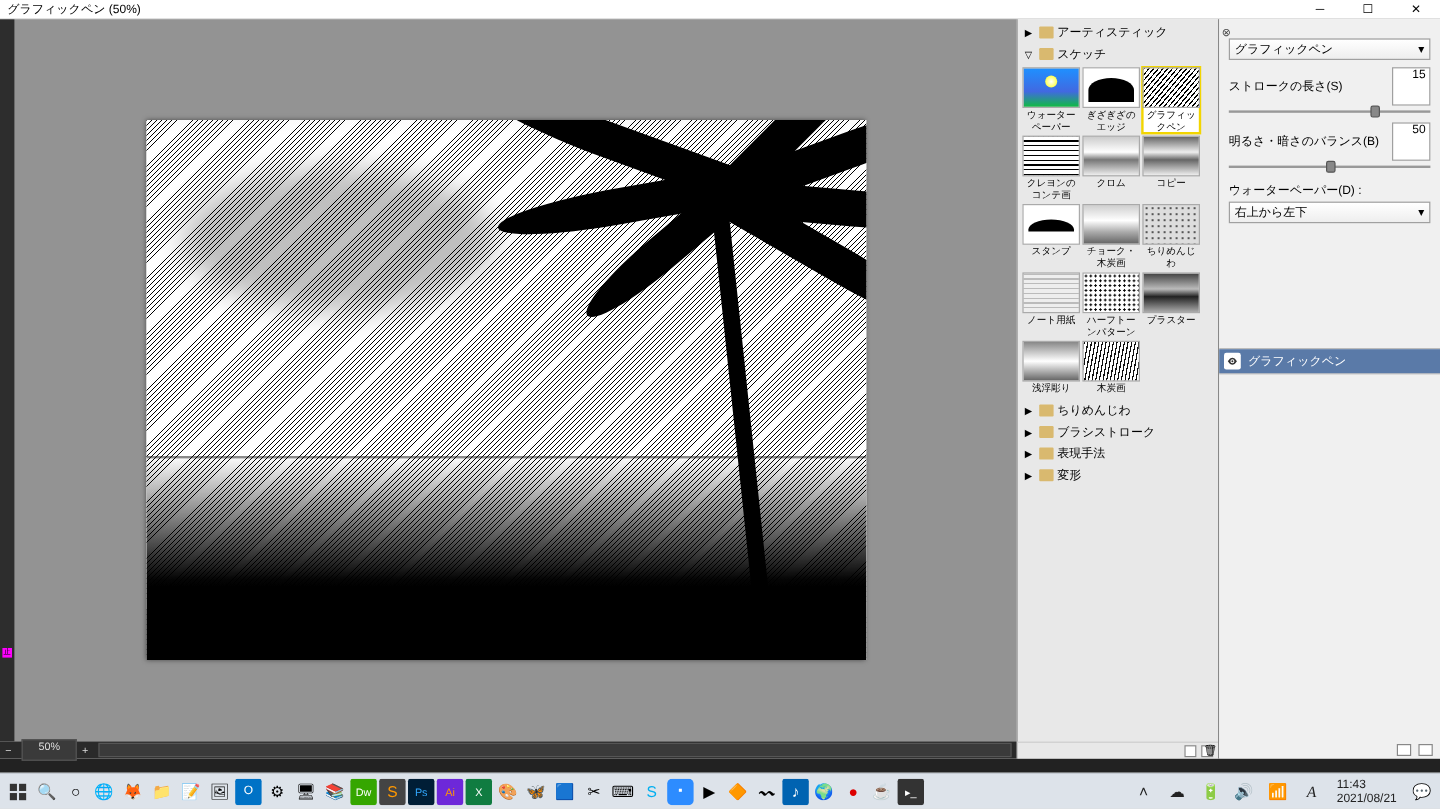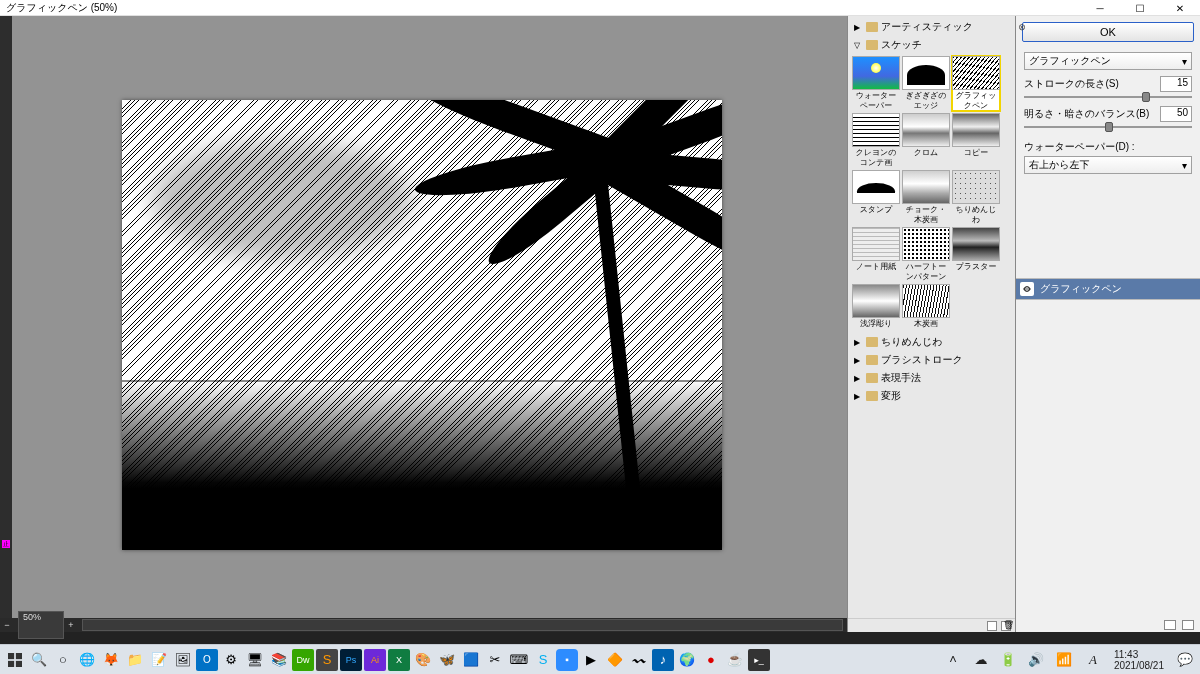--- a/index.html
+++ b/index.html
@@ -28,21 +28,21 @@
 .f3{ left: 70px; top: 70px; transform: rotate(5deg);}
 .f4{ left: 70px; top: 75px; transform: rotate(30deg);}
 .f5{ left: 70px; top: 60px; transform: rotate(-160deg) scaleX(1.1);}
 .f6{ left: 70px; top: 60px; transform: rotate(-190deg);}
 .f7{ left: 70px; top: 65px; transform: rotate(-220deg) scaleX(0.8);}
 .ground { position: absolute; left: 0; bottom: 0; width: 100%; height: 70px; background: #000; clip-path: polygon(0 40%, 15% 20%, 30% 35%, 45% 15%, 60% 40%, 78% 25%, 100% 35%, 100% 100%, 0 100%); }
 .clouds { position: absolute; left: 30px; top: 40px; width: 260px; height: 120px; background: rgba(0,0,0,0.25); filter: blur(12px); border-radius: 50%; }
 .horizon { position: absolute; left: 0; top: 280px; width: 100%; height: 2px; background: rgba(0,0,0,0.45); }
 
 .hscroll { height: 14px; background: #2a2a2a; display: flex; align-items: center; color: #ddd; font-size: 9px; }
-.zoom-box { width: 46px; height: 28px; background: #3a3a3a; border: 1px solid #555; text-align: left; margin-left: 4px; padding: 0 4px; }
+.zoom-box { width: 46px; height: 18px; background: #3a3a3a; border: 1px solid #555; text-align: center; margin-left: 4px; padding: 0 4px; }
 .hscroll-track { flex: 1; height: 12px; background: #3a3a3a; margin: 0 4px; border: 1px solid #555; position: relative; }
 
 
 .filter-col { width: 169px; background: #e8e8e8; border-left: 1px solid #888; border-right: 1px solid #888; display: flex; flex-direction: column; }
 .filter-scroll { flex: 1; overflow-y: auto; padding: 2px; }
 .cat { font-size: 10px; padding: 2px 4px; display: flex; align-items: center; gap: 3px; cursor: pointer; }
 .tri { font-size: 8px; width: 9px; display: inline-block; }
 .folder { width: 12px; height: 10px; background: #d9b96f; display: inline-block; border-radius: 1px; }
 
 .thumbs { display: flex; flex-wrap: wrap; gap: 2px; padding: 2px 0 4px 2px; }
@@ -79,21 +79,21 @@
 .btn { height: 20px; border: 1px solid #8a8a8a; background: linear-gradient(#fff,#e4e4e4); font-size: 11px; display: flex; align-items: center; justify-content: center; cursor: pointer; border-radius: 2px; }
 .btn.primary { border: 1px solid #2a60c8; }
 
 .collapse-ico { width: 12px; font-size: 9px; color: #444; text-align:center; padding: 6px 2px; cursor:pointer; align-self:flex-start; position:absolute; }
 .collapse-wrap { position: relative; }
 
 .param { padding: 4px 8px; font-size: 10px; }
 .combo { width: 100%; height: 18px; border: 1px solid #a0a0a0; background: linear-gradient(#fff,#eee); font-size: 10px; padding: 1px 4px; display:flex; align-items:center; justify-content:space-between; cursor:pointer; }
 .prow { display:flex; justify-content:space-between; align-items:center; margin-top:6px; }
 .plabel { font-size:10px; }
-.pval { width: 32px; height: 16px; border:1px solid #a0a0a0; background:#fff; text-align:right; font-size:10px; padding:0 3px; }
+.pval { width: 32px; height: 32px; border:1px solid #a0a0a0; background:#fff; text-align:right; font-size:10px; padding:0 3px; }
 .slider { height: 6px; position: relative; margin-top: 2px; }
 .slider-track { position:absolute; left:0; right:0; top:2px; height:2px; background:#999; }
 .slider-thumb { position:absolute; top:-2px; width:8px; height:10px; background:#888; border:1px solid #555; border-radius:2px; }
 
 .layers-panel { margin-top: 100px; border-top:1px solid #bbb; border-bottom:1px solid #bbb; }
 .layer-row { display:flex; align-items:center; height:20px; background:#5a7aa8; color:#fff; font-size:10px; padding:0 4px; gap:6px; }
 .eye { width:14px; height:14px; background:#fff; border-radius:2px; display:flex; align-items:center; justify-content:center; }
 .eye svg { width:10px; height:10px; }
 .layers-bottom { height:14px; display:flex; justify-content:flex-end; gap:6px; padding:2px 6px; background:#f0f0f0; }
 .sm-ico { width:12px; height:10px; border:1px solid #888; background:#fff; cursor:pointer; }
@@ -251,21 +251,20 @@
           <span style="position:absolute;left:1px;top:-2px;font-size:9px">🗑</span>
         </div>
     </div>
   </div>
 
   <div class="settings-col">
     <div class="collapse-wrap">
       <div class="collapse-ico">⊗</div>
     </div>
     <div class="btn-row">
-      <div class="btn primary">OK</div>
     </div>
     <div class="param">
       <div class="combo">
         <span>グラフィックペン</span>
         <span>▾</span>
       </div>
       <div class="prow">
         <span class="plabel">ストロークの長さ(S)</span>
         <span class="pval">15</span>
       </div>

